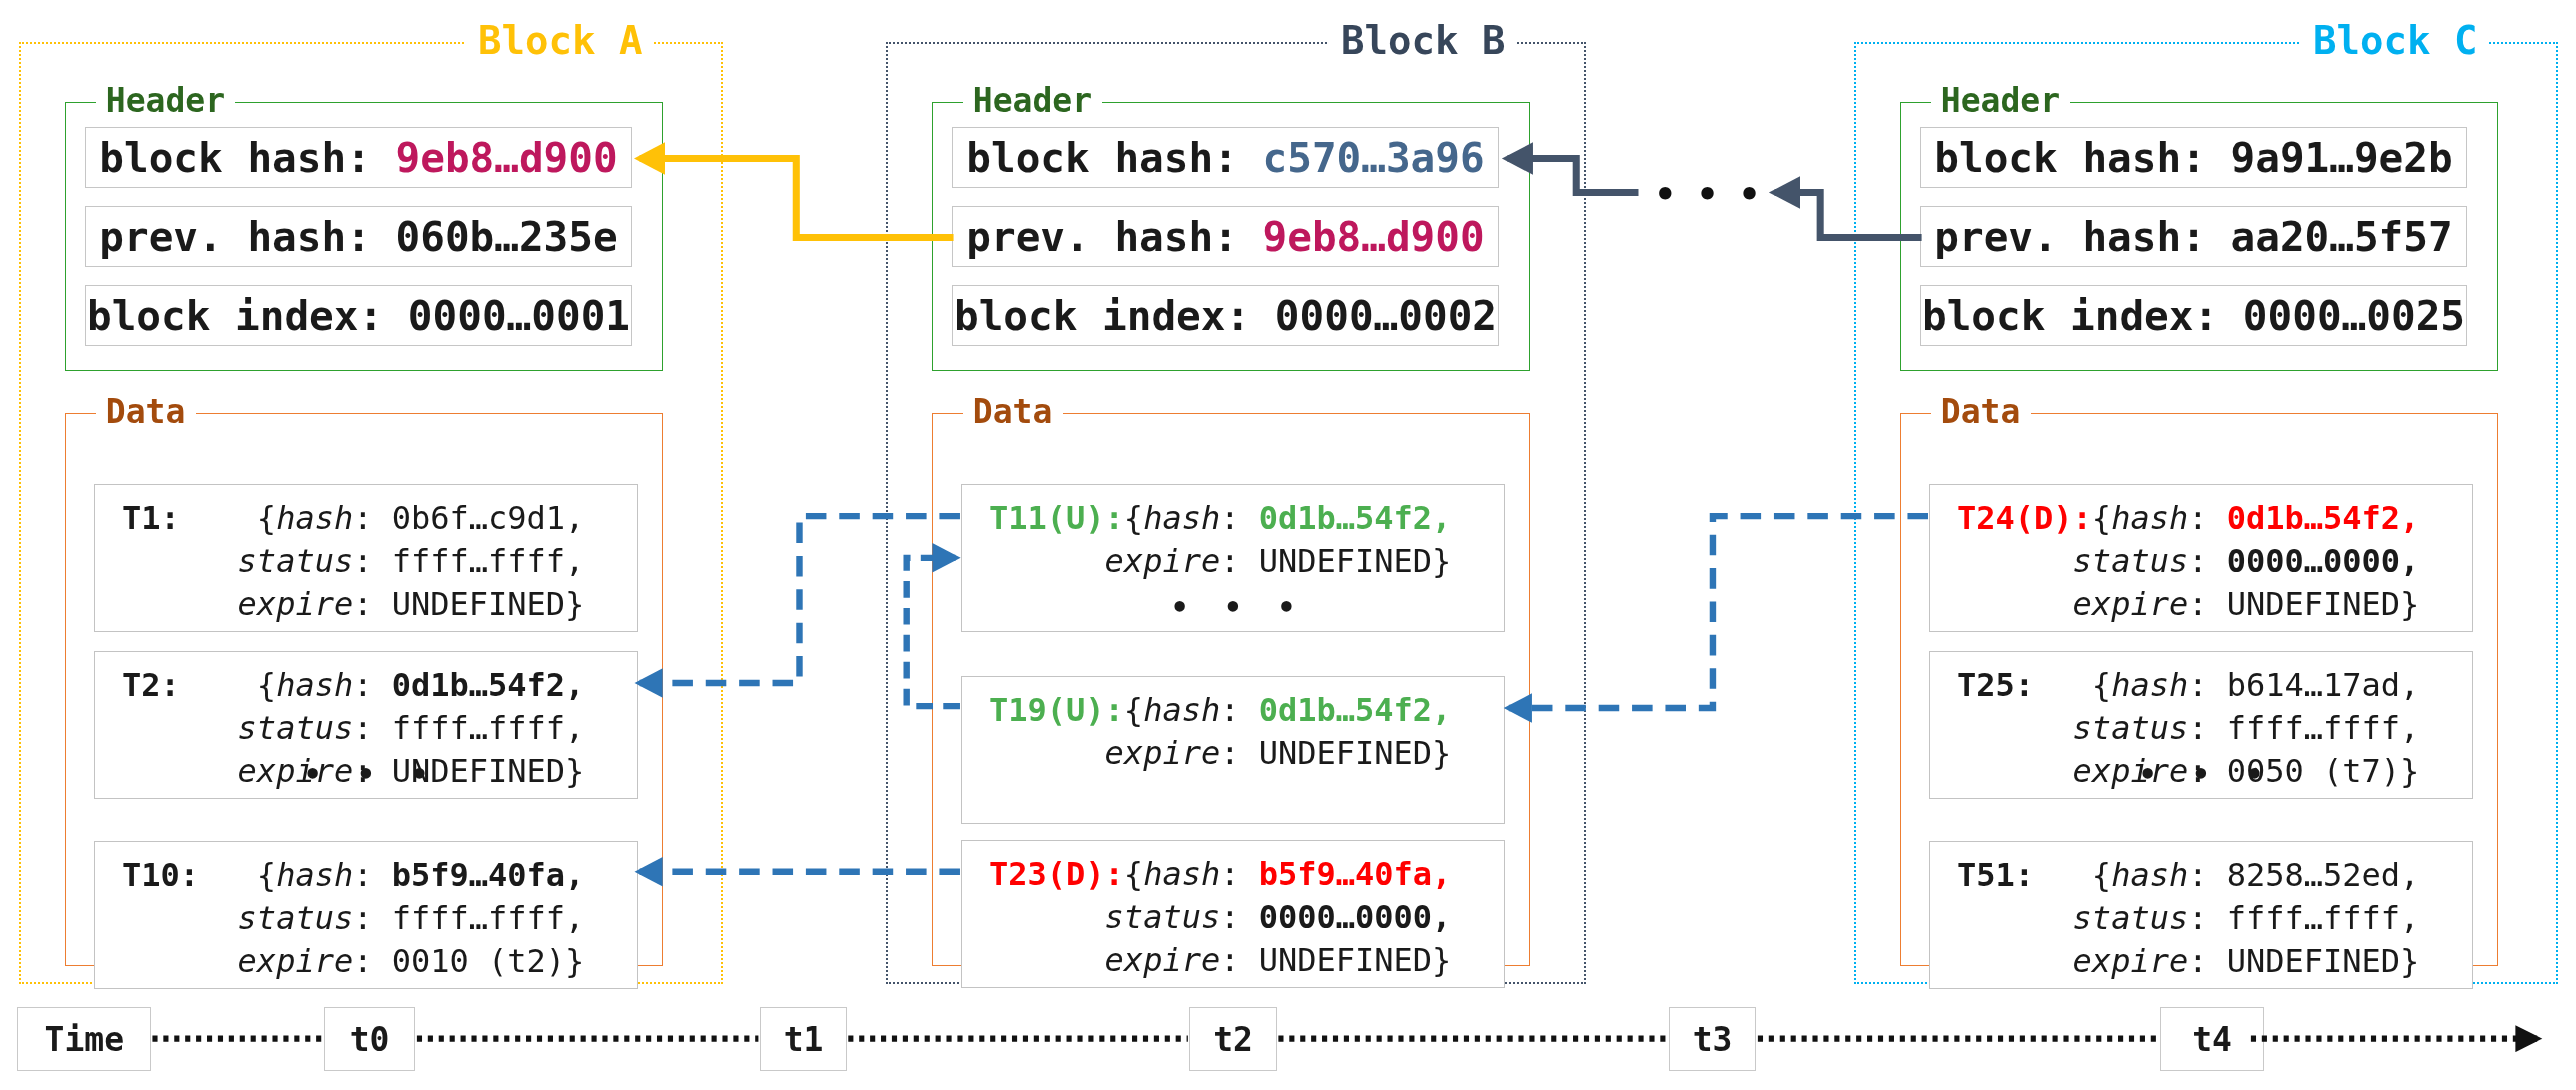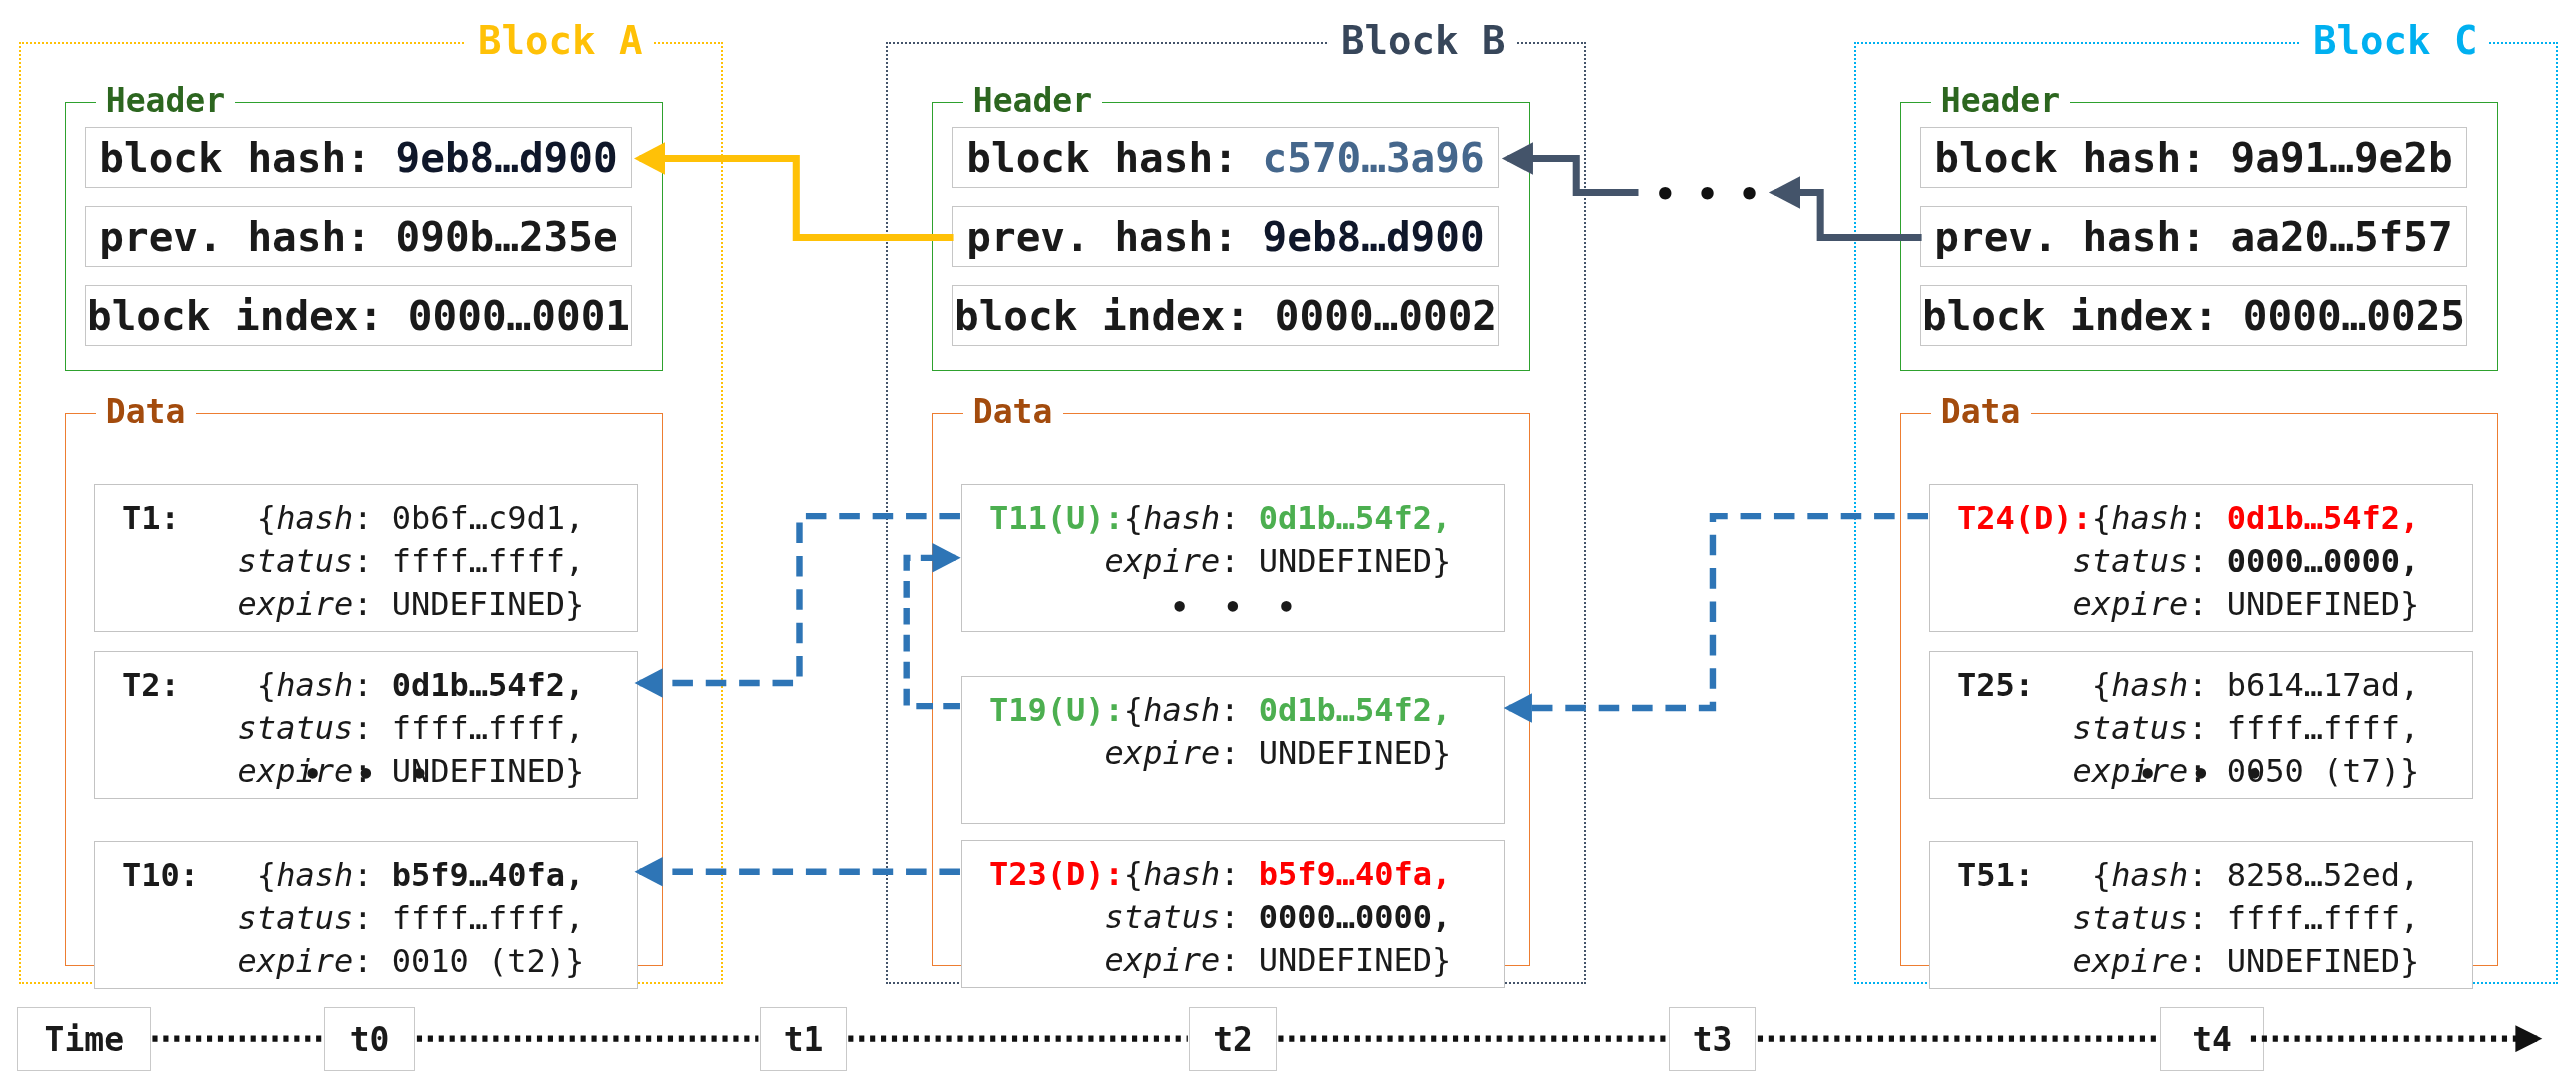--- a/index.html
+++ b/index.html
@@ -30,21 +30,21 @@
   .sect.header .sect-label{color:#2C661F;}
   .sect.data .sect-label{color:#A34B0D;}
   
   .hrow{
     position:absolute;left:19px;width:547px;height:61px;box-sizing:border-box;
     border:1.9px solid #C6C6C6;background:#fff;display:flex;align-items:center;justify-content:center;
     font-size:41px;font-weight:700;white-space:pre;
   }
   .hrow.r1{top:24px;} .hrow.r2{top:103px;} .hrow.r3{top:182px;}
   .hv{font-weight:700;}
-  .hv.gold{color:#0f172a;}
+  .hv.gold{color:#be185d;}
   .hv.slateblue{color:#45678C;}
   
   .tx{
     position:absolute;left:28px;width:544px;height:148px;box-sizing:border-box;
     border:1.9px solid #C3C3C3;background:#fff;padding:12.2px 0 0 27px;
     font-size:32px;line-height:43px;
   }
   .txl{white-space:pre;}
   .lab{display:inline-block;width:7ch;font-weight:700;}
   .lab.lg{color:#4CAF50;}
@@ -82,21 +82,21 @@
 <body>
 
 <div id="canvas">
 
   <div class="block a">
     <div class="block-title">Block A</div>
 
     <div class="sect header">
       <div class="sect-label">Header</div>
       <div class="hrow r1"><span>block hash: </span><span class="hv gold">9eb8…d900</span></div>
-      <div class="hrow r2"><span>prev. hash: </span><span class="hv">090b…235e</span></div>
+      <div class="hrow r2"><span>prev. hash: </span><span class="hv">060b…235e</span></div>
       <div class="hrow r3"><span>block index: </span><span class="hv">0000…0001</span></div>
     </div>
 
     <div class="sect data">
       <div class="sect-label">Data</div>
 
       <div class="tx" style="top:70px">
         <div class="txl"><span class="lab">T1:</span><span>{</span><span class="k">hash</span><span>: </span><span class="v">0b6f…c9d1,</span></div>
         <div class="txl"><span class="ind"></span><span class="k">status</span><span>: </span><span class="v">ffff…ffff,</span></div>
         <div class="txl"><span class="ind"></span><span class="k">expire</span><span>: </span><span class="v">UNDEFINED}</span></div>

